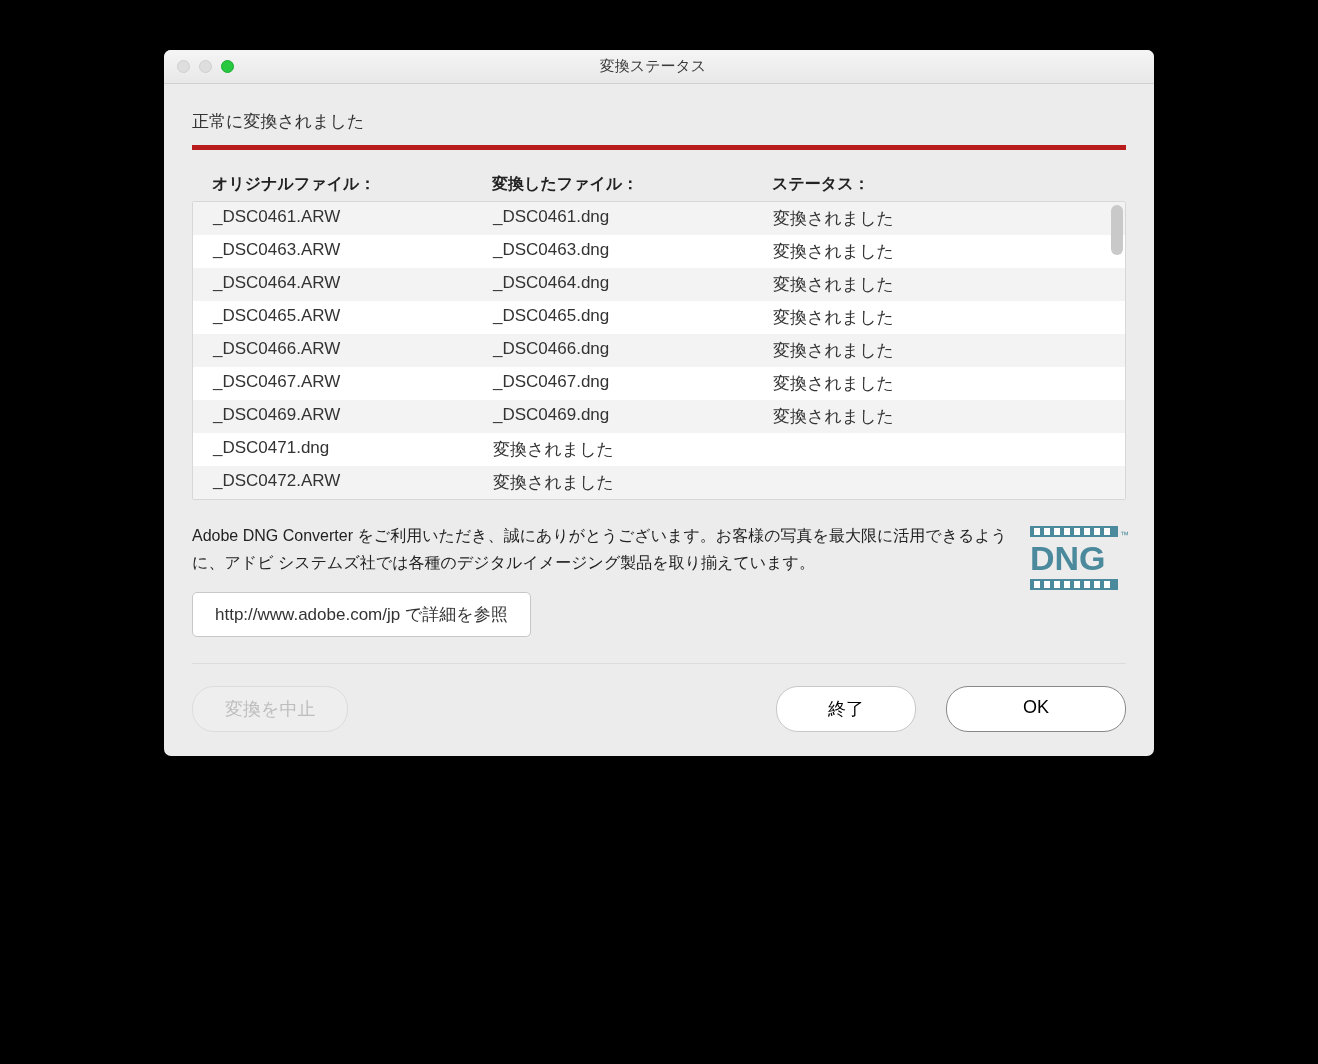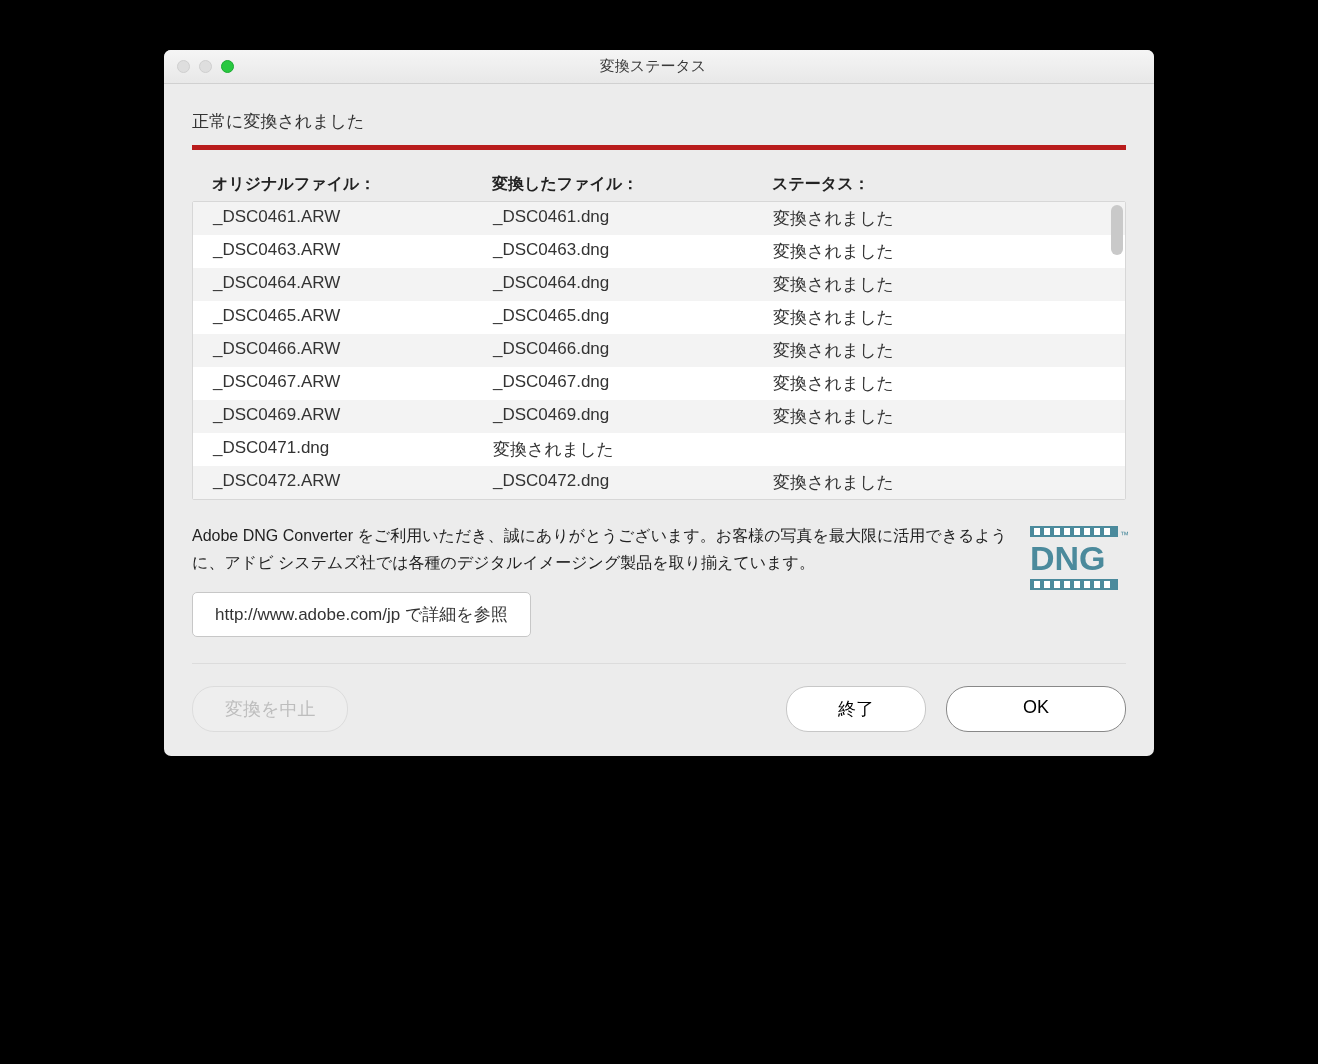--- a/index.html
+++ b/index.html
@@ -151,21 +151,21 @@
       background: #eeeeee;
       border-color: #dcdcdc;
       cursor: default;
     }
     .btn.primary {
       border: 1.5px solid #888;
       min-width: 180px;
     }
     .right-btns {
       display: flex;
-      gap: 20px;
+      gap: 30px;
     }
   </style>
 </head>
 <body>
 
 <div class="window">
 
   <div class="titlebar">
     <div class="traffic-lights">
       <div class="tl close"></div>
@@ -220,21 +220,20 @@
             <div class="col-orig">_DSC0469.ARW</div>
             <div class="col-conv">_DSC0469.dng</div>
             <div class="col-stat">変換されました</div>
           </div>
           <div class="row">
             <div class="col-conv">_DSC0471.dng</div>
             <div class="col-stat">変換されました</div>
           </div>
           <div class="row">
             <div class="col-orig">_DSC0472.ARW</div>
-            <div class="col-conv">_DSC0472.dng</div>
             <div class="col-stat">変換されました</div>
           </div>
           <div class="scrollbar-track"></div>
       </div>
     </div>
 
     <div class="message-block">
       <div>
         <div class="message-text">Adobe DNG Converter をご利用いただき、誠にありがとうございます。お客様の写真を最大限に活用できるように、アドビ システムズ社では各種のデジタルイメージング製品を取り揃えています。</div>
         <div class="link-button">http://www.adobe.com/jp で詳細を参照</div>

